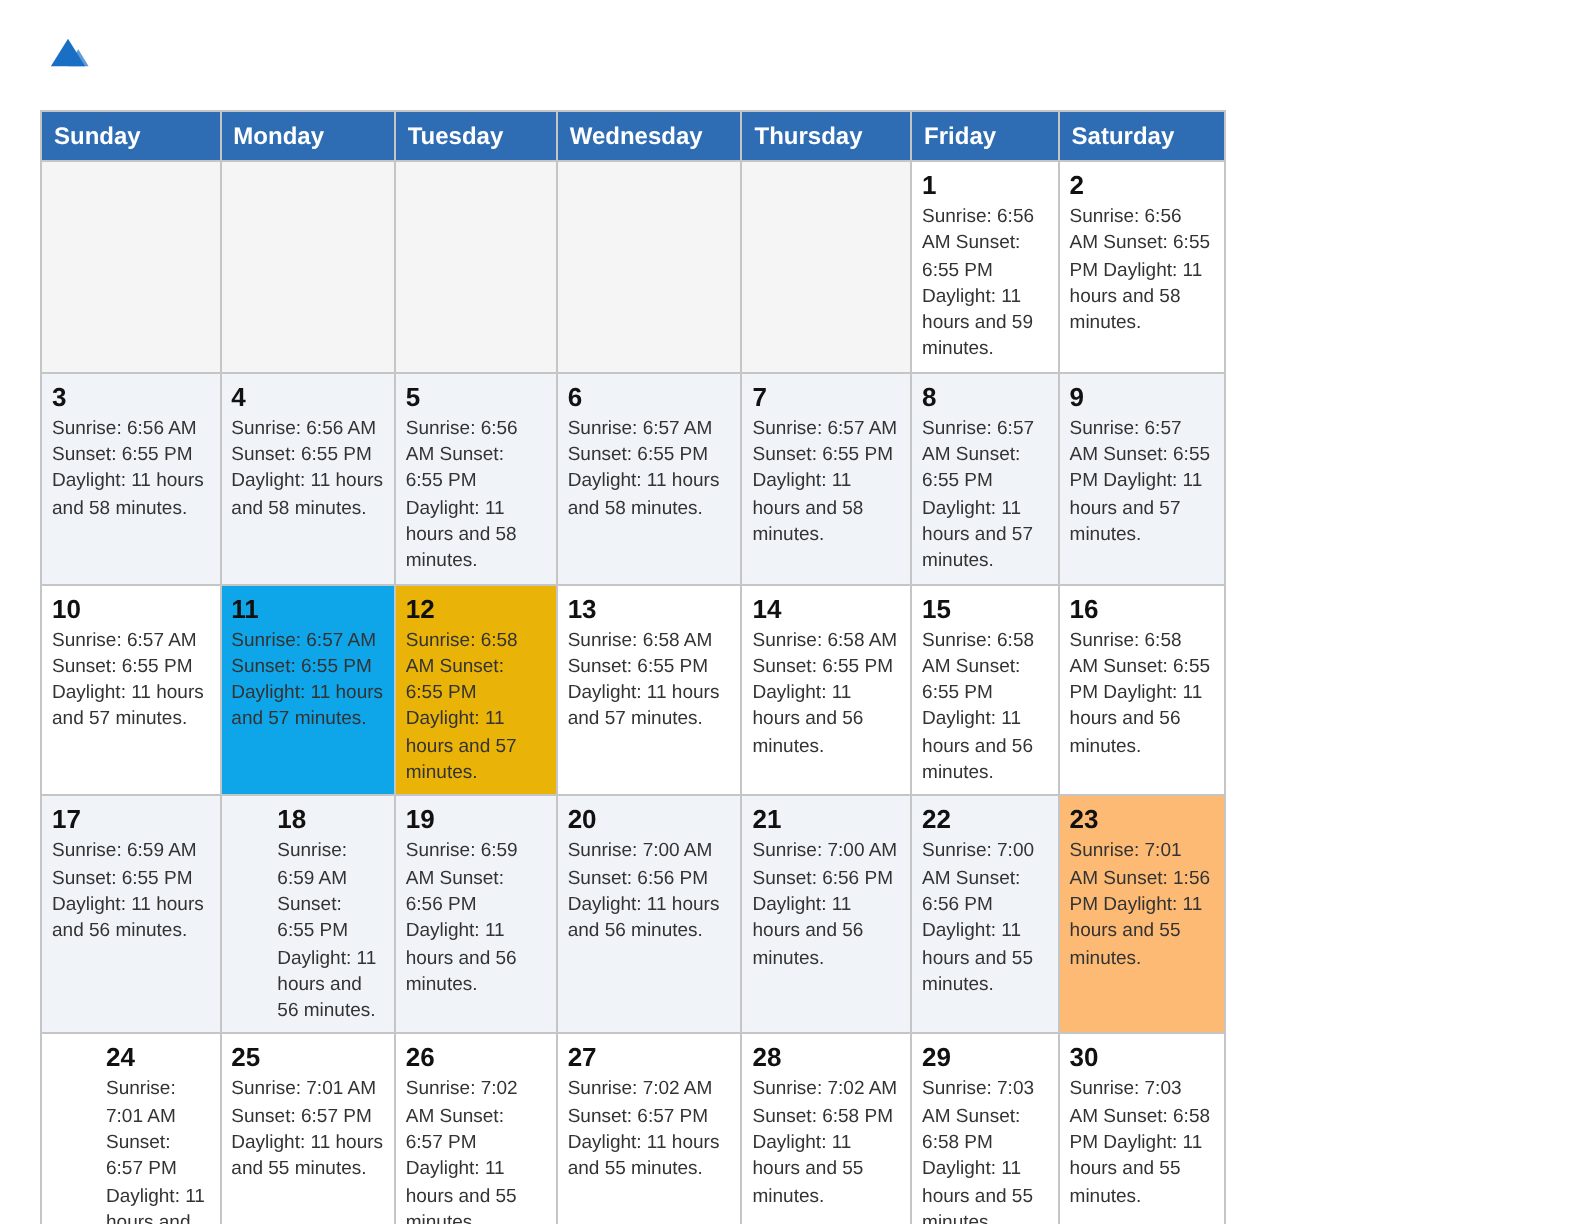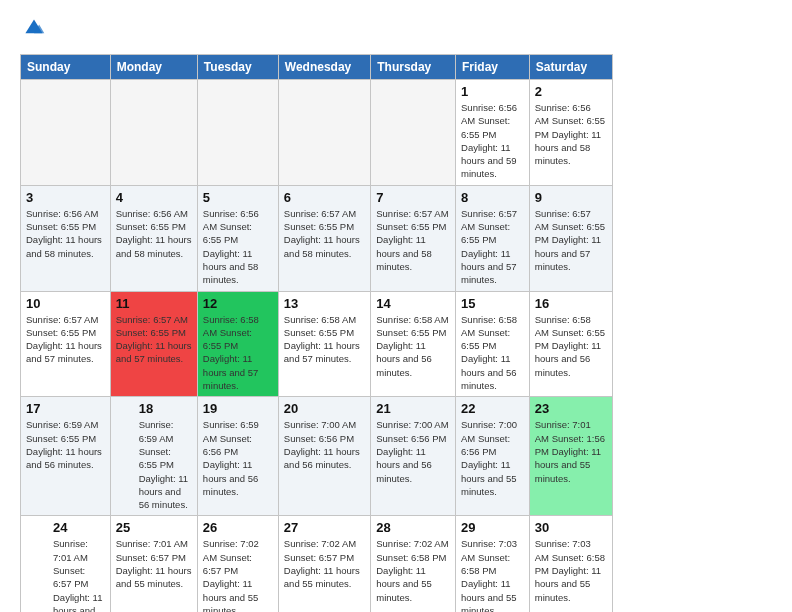--- a/index.html
+++ b/index.html
@@ -194,27 +194,27 @@
 Daylight: 11 hours and 57 minutes.</div>
           </td>
         </tr>
         <tr class="row-odd">
           <td style="background: rgb(255, 255, 255);">
             <span class="day-number">10</span>
             <div class="day-info">Sunrise: 6:57 AM
 Sunset: 6:55 PM
 Daylight: 11 hours and 57 minutes.</div>
           </td>
-          <td style="background: #ef4444; margin-top: 44px;">
+          <td style="background: #0ea5e9; margin-top: 44px;">
             <span class="day-number">11</span>
             <div class="day-info">Sunrise: 6:57 AM
 Sunset: 6:55 PM
 Daylight: 11 hours and 57 minutes.</div>
           </td>
-          <td style="background: #22c55e; margin-top: 28px;">
+          <td style="background: #eab308; margin-top: 28px;">
             <span class="day-number">12</span>
             <div class="day-info">Sunrise: 6:58 AM
 Sunset: 6:55 PM
 Daylight: 11 hours and 57 minutes.</div>
           </td>
           <td style="background: rgb(255, 255, 255);">
             <span class="day-number">13</span>
             <div class="day-info">Sunrise: 6:58 AM
 Sunset: 6:55 PM
 Daylight: 11 hours and 57 minutes.</div>
@@ -268,21 +268,21 @@
             <div class="day-info">Sunrise: 7:00 AM
 Sunset: 6:56 PM
 Daylight: 11 hours and 56 minutes.</div>
           </td>
           <td style="background: rgb(240, 244, 248);">
             <span class="day-number">22</span>
             <div class="day-info">Sunrise: 7:00 AM
 Sunset: 6:56 PM
 Daylight: 11 hours and 55 minutes.</div>
           </td>
-          <td style="background: #86efac; margin-left: 44px;">
+          <td style="background: #fdba74; margin-left: 44px;">
             <span class="day-number">23</span>
             <div class="day-info">Sunrise: 7:01 AM
 Sunset: 1:56 PM
 Daylight: 11 hours and 55 minutes.</div>
           </td>
         </tr>
         <tr class="row-odd">
           <td style="background: rgb(255, 255, 255); padding-left: 32px;">
             <span class="day-number">24</span>
             <div class="day-info">Sunrise: 7:01 AM

